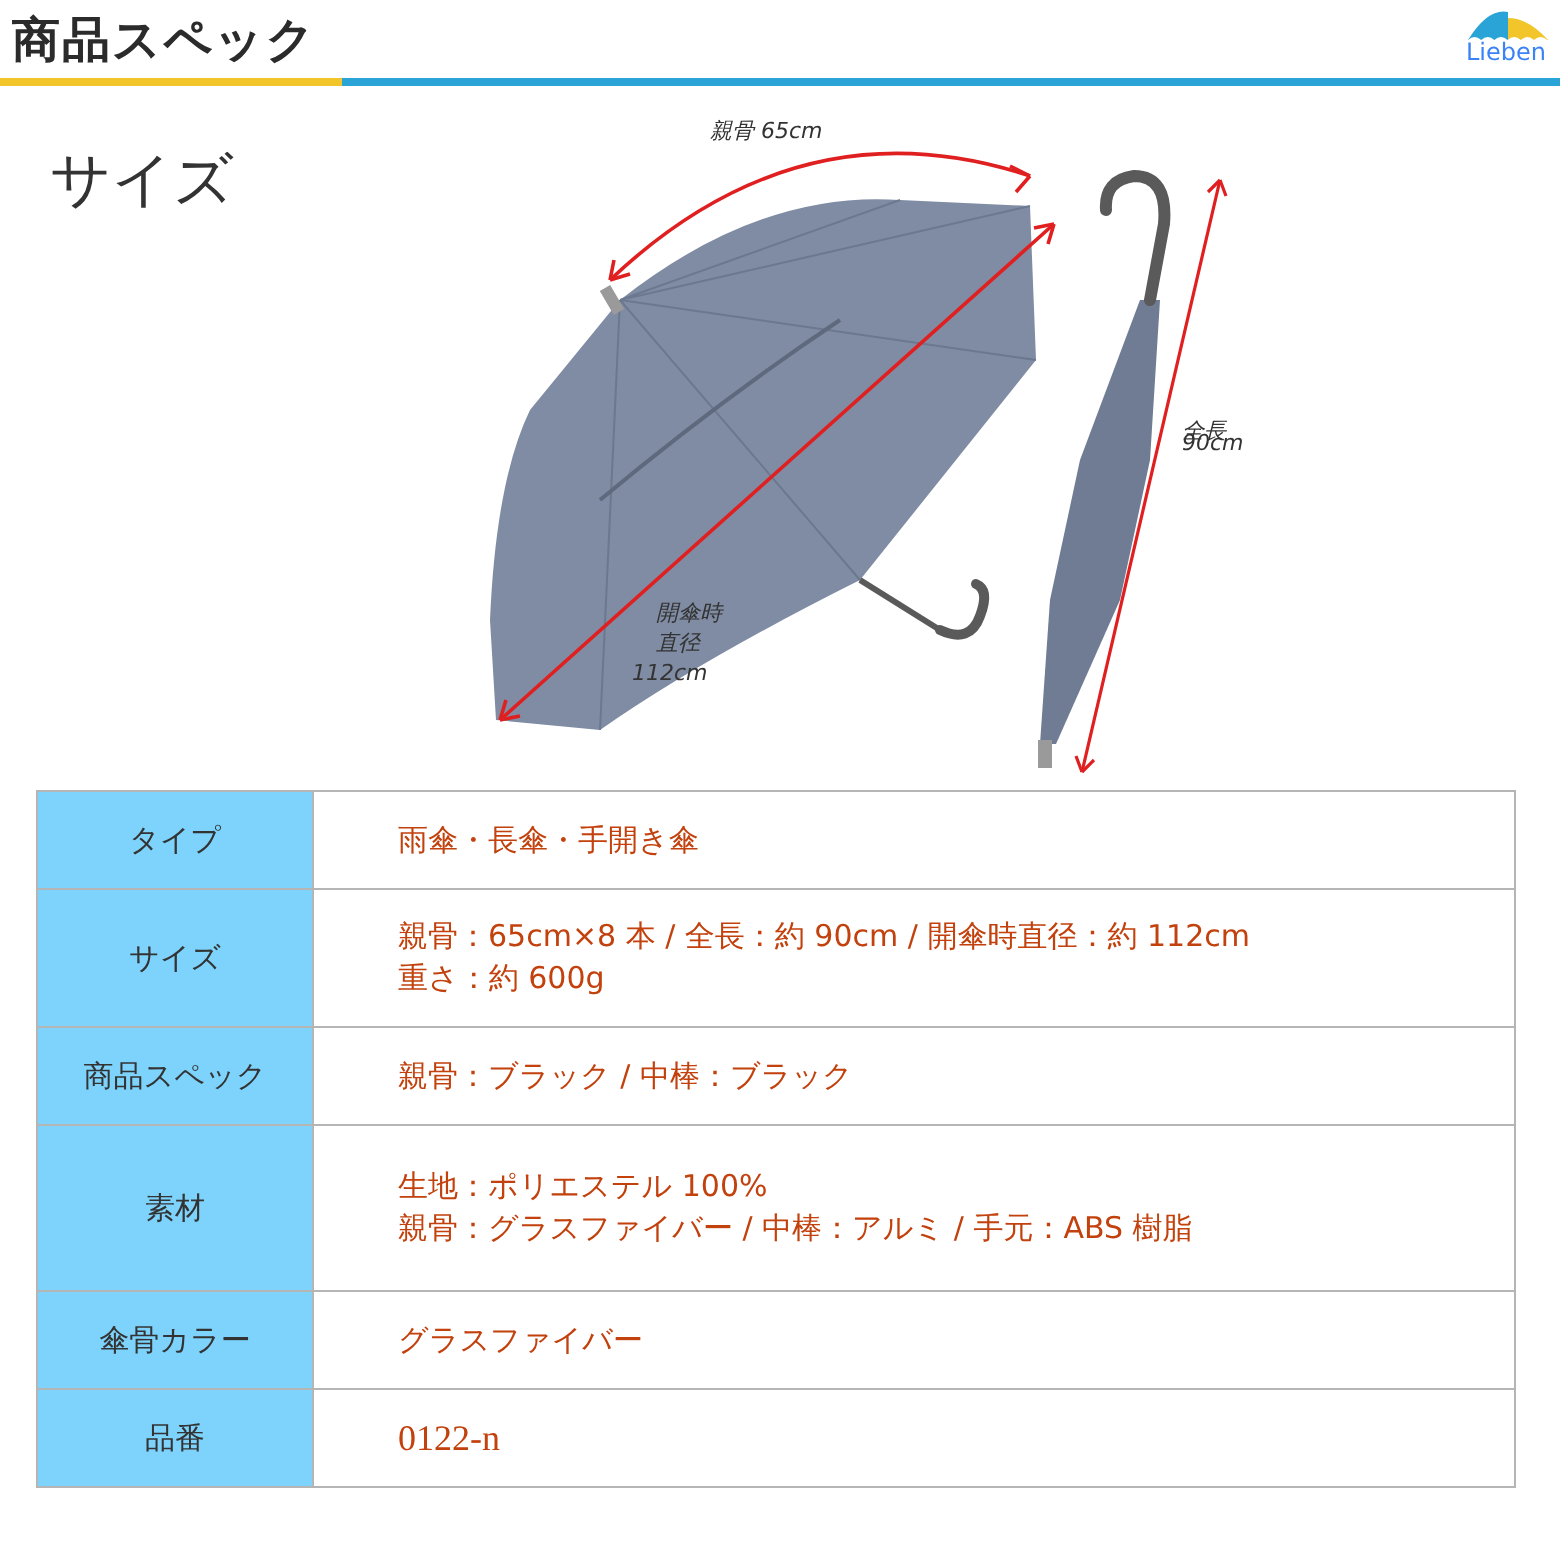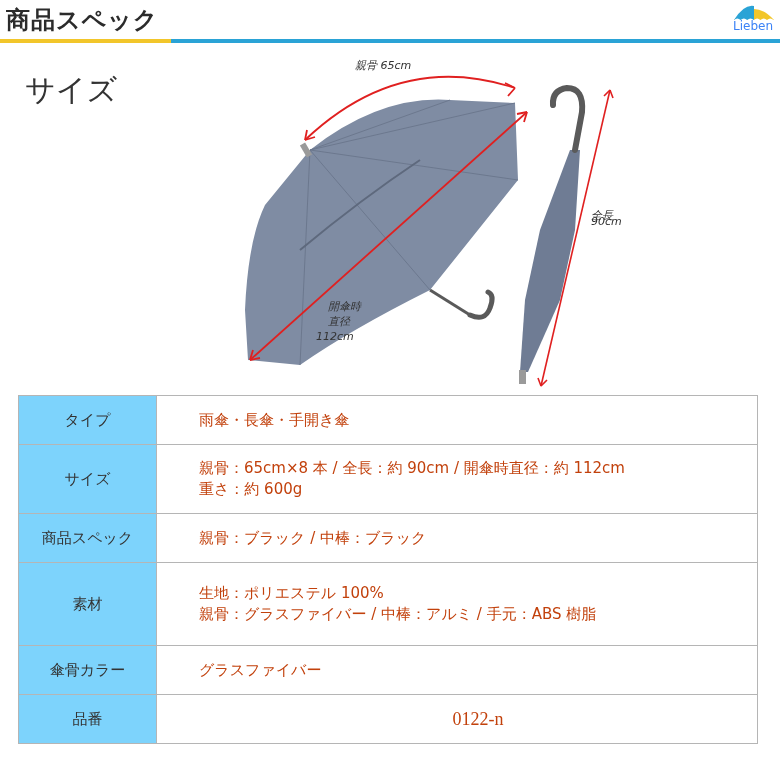--- a/index.html
+++ b/index.html
@@ -102,18 +102,18 @@
     </td>
   </tr>
   <tr style="height:49px;">
     <td class="key">傘骨カラー</td>
     <td class="val">
       <span class="val-line">グラスファイバー</span>
     </td>
   </tr>
   <tr style="height:49px;font-family:Liberation Serif, serif;">
     <td class="key">品番</td>
-    <td class="val" style="font-size:18px;text-align:center;">
+    <td class="val" style="font-size:18px;">
       <span class="val-line">0122-n</span>
     </td>
   </tr>
 </tbody>
   </table>
 
 </body></html>

